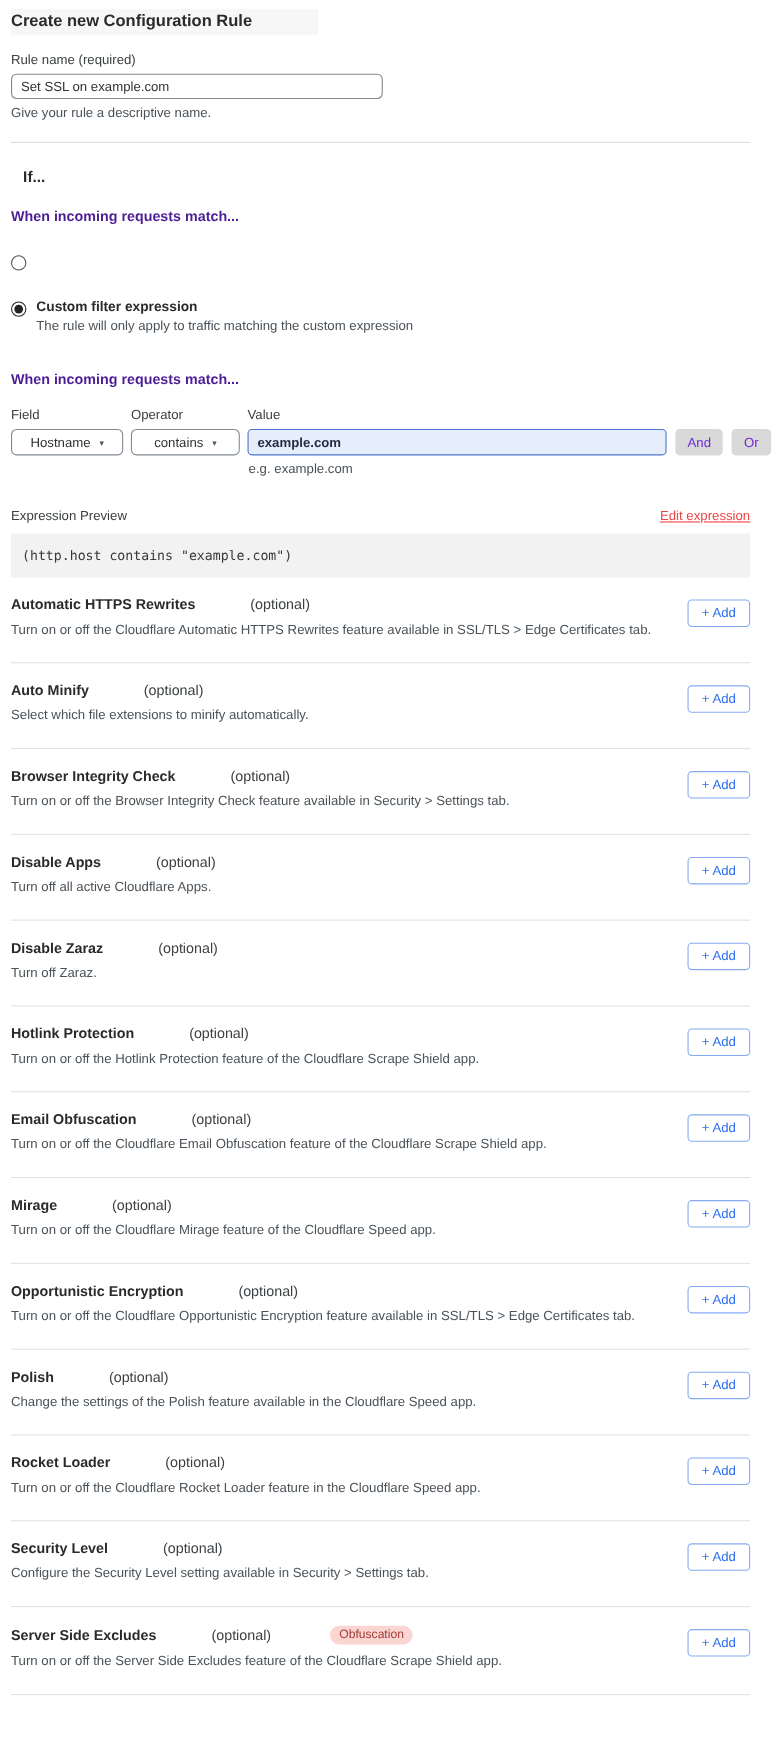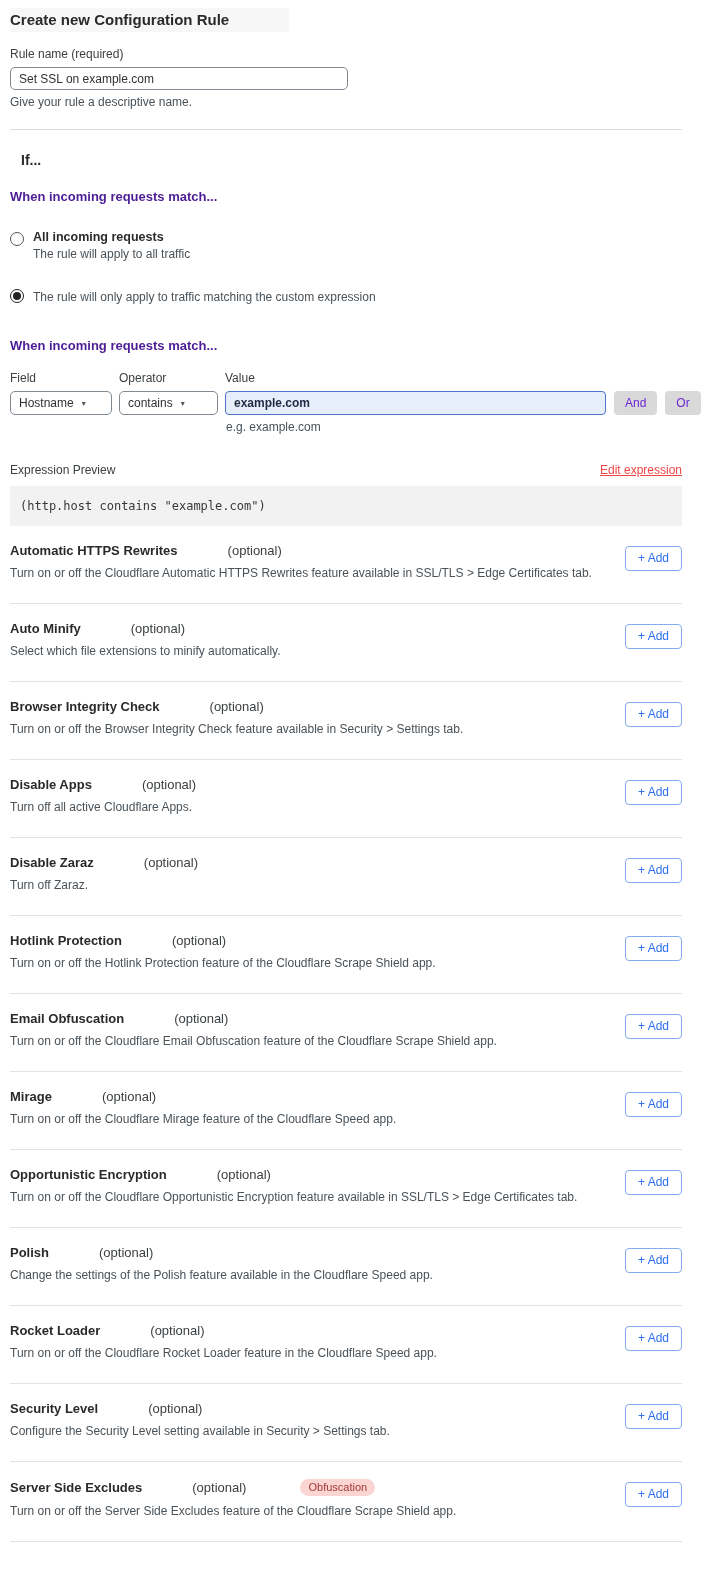--- a/index.html
+++ b/index.html
@@ -72,21 +72,21 @@
   
   .builder-row { display: flex; align-items: flex-end; margin-top: 18px; }
   .builder-col { display: flex; flex-direction: column; }
   .select-box {
     height: 24px;
     border: 1px solid #818a92;
     border-radius: 5px;
     background: #fff;
     display: flex;
     align-items: center;
-    justify-content: flex-start;
+    justify-content: center;
     padding: 0 8px;
     font-size: 12px;
     color: #313131;
     cursor: pointer;
   }
   .caret { font-size: 8px; color: #555; margin-left: 8px; }
   .field-select { width: 102px; margin-right: 7px; }
   .operator-select { width: 99px; margin-right: 7px; }
   .value-input {
     width: 381px;
@@ -179,29 +179,26 @@
   <div class="help-text">Give your rule a descriptive name.</div>
 
   <hr class="divider">
 
   
   <div class="section-heading">If...</div>
   <div class="sub-heading">When incoming requests match...</div>
 
   <div class="radio-option">
     <span class="radio-dot"></span>
-    <span class="radio-texts">
-      <div class="radio-label">All incoming requests</div>
-      <div class="radio-desc">The rule will apply to all traffic</div>
-    </span>
   </div>
 
   <div class="radio-option">
     <span class="radio-dot checked"></span>
     <span class="radio-texts">
+      <div class="radio-label">Custom filter expression</div>
       <div class="radio-desc">The rule will only apply to traffic matching the custom expression</div>
     </span>
   </div>
 
   
   <div class="sub-heading" style="margin-top:34px">When incoming requests match...</div>
 
   <div class="builder-row">
     <div class="builder-col">
       <div class="field-label">Field</div>

